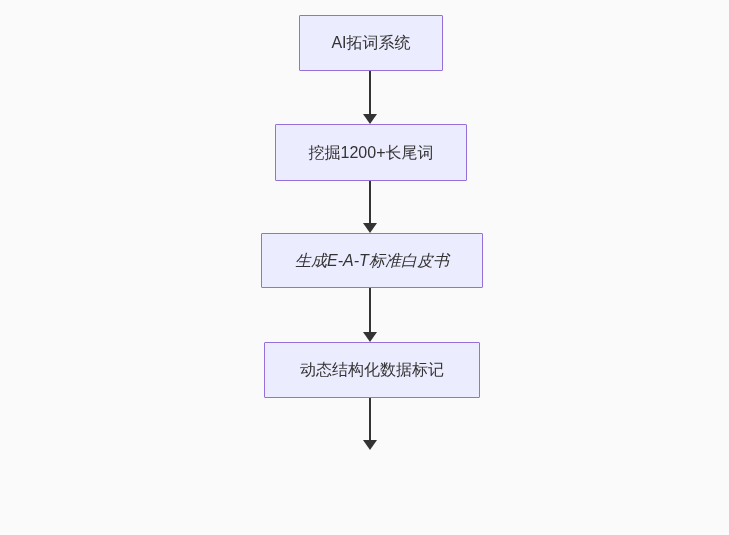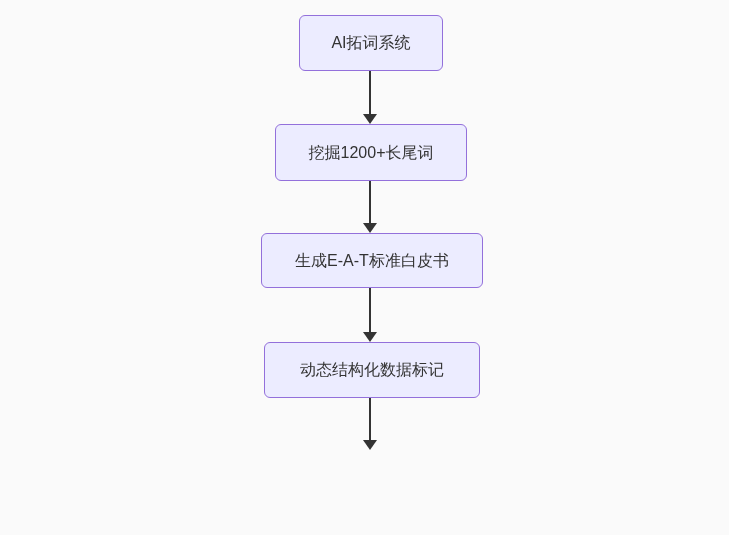--- a/index.html
+++ b/index.html
@@ -19,33 +19,33 @@
     left: 0;
     top: 0;
     width: 729px;
     height: 535px;
   }
   .node {
     position: absolute;
     box-sizing: border-box;
     background: #ECECFF;
     border: 1px solid #9370DB;
-    border-radius: 6px;
+    border-radius: 1px;
     color: #333333;
     font-size: 16px;
     line-height: 1;
     display: flex;
     align-items: center;
     justify-content: center;
     text-align: center;
     white-space: nowrap;
   }
   .node-1 { left: 299px; top: 15px;  width: 144px; height: 56px; }
   .node-2 { left: 275px; top: 124px; width: 192px; height: 57px; }
-  .node-3 { left: 261px; top: 233px; width: 222px; height: 55px; }
+  .node-3 { left: 261px; top: 233px; width: 222px; height: 55px; font-style: italic; }
   .node-4 { left: 264px; top: 342px; width: 216px; height: 56px; }
   .node-5 { left: 254px; top: 450px; width: 232px; height: 57px; }
 
   .arrow {
     position: absolute;
     left: 363px;           
     width: 14px;
     display: flex;
     flex-direction: column;
     align-items: center;

